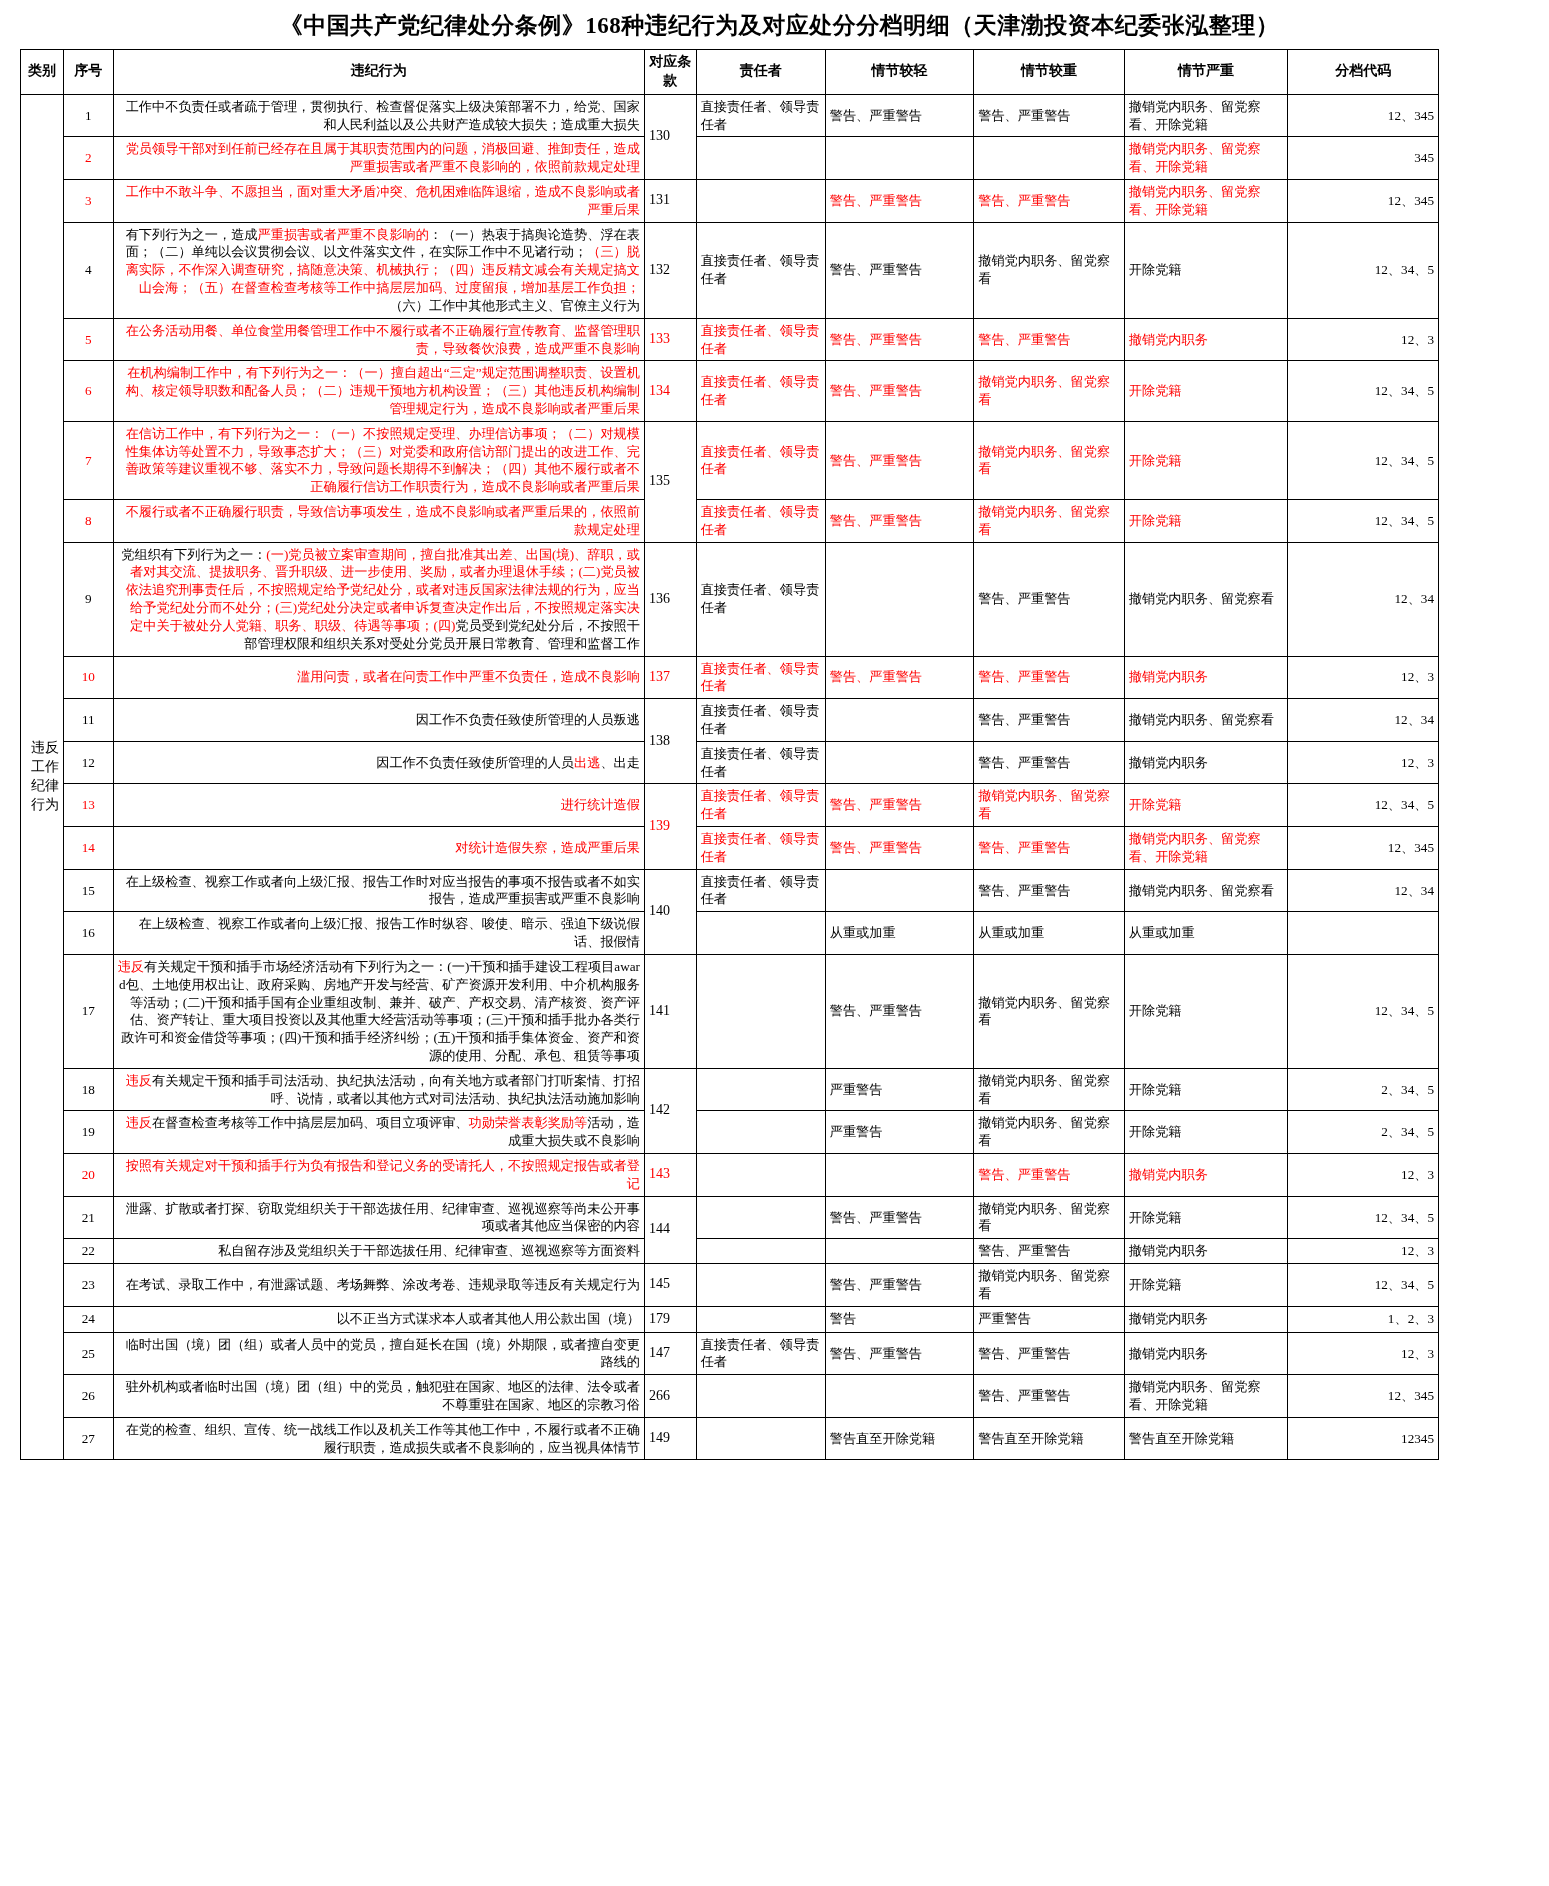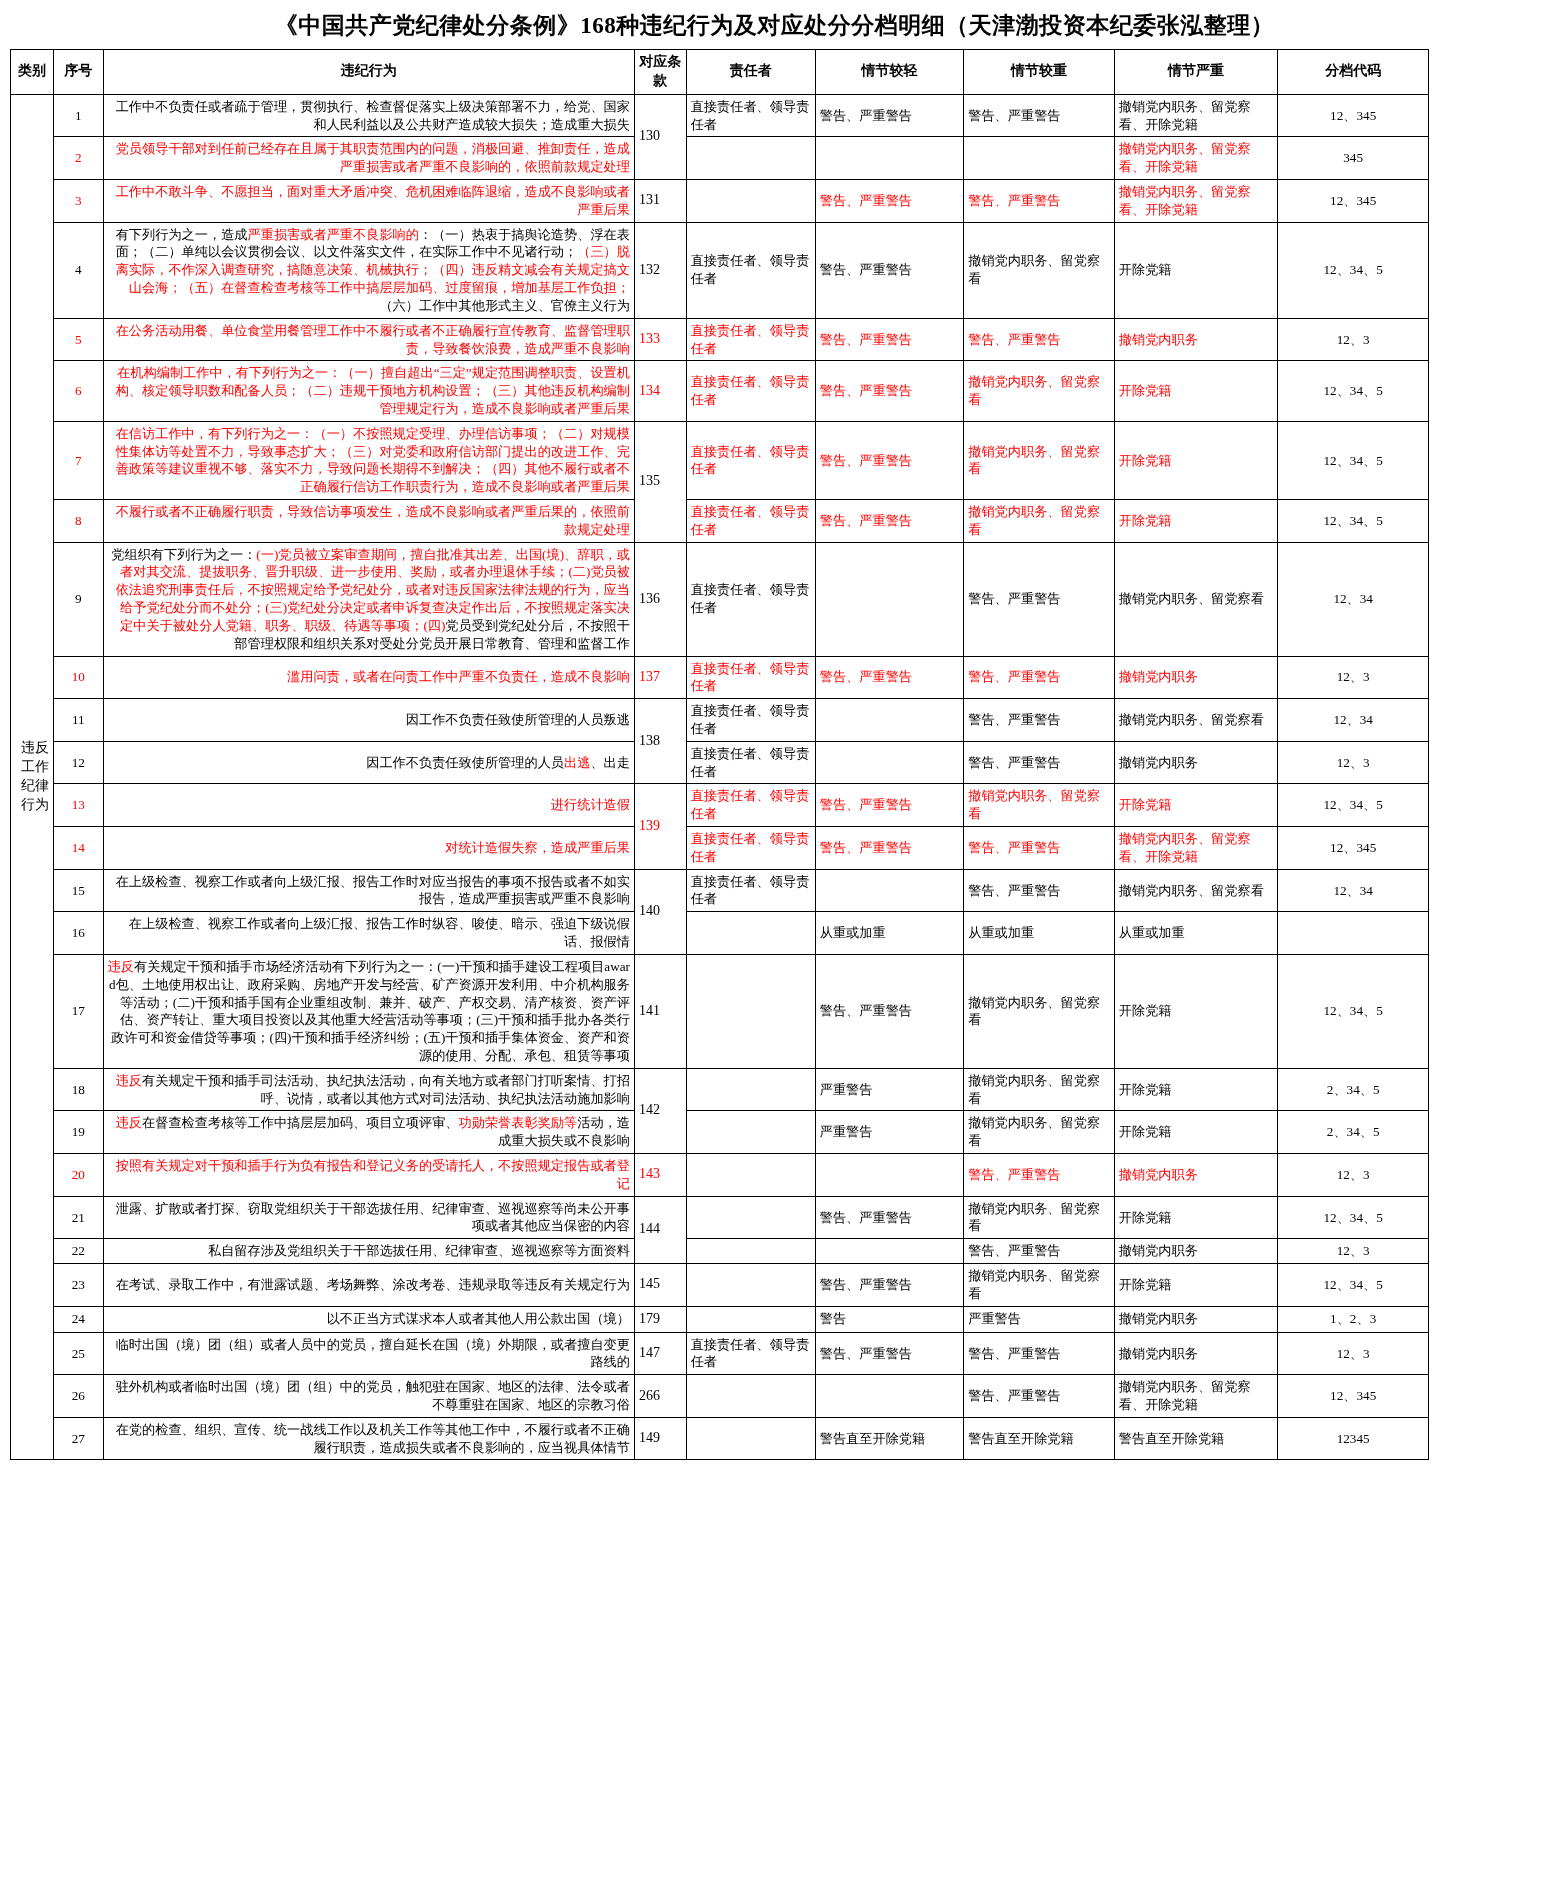--- a/index.html
+++ b/index.html
@@ -2,21 +2,21 @@
 <html><head>
 <meta charset="utf-8">
 <style>
   html,body{margin:0;padding:0;background:#fff;}
   body{
     width:1549px;
     font-family:"Liberation Serif","DejaVu Serif",serif;
     color:#000;
     -webkit-font-smoothing:antialiased;
   }
-  .page{width:1549px;box-sizing:border-box;padding:6px 10px 14px 10px;}
+  .page{width:1549px;box-sizing:border-box;padding:6px 10px 14px 20px;}
   h1.doc-title{
     font-size:23px;
     font-weight:bold;
     text-align:center;
     margin:4px 0 8px 0;
     letter-spacing:.5px;
     font-family:"Liberation Serif","DejaVu Serif",serif;
   }
   table.main{
     border-collapse:collapse;
@@ -40,21 +40,21 @@
   td.cat{
     text-align:right;
     font-weight:normal;
     font-size:14px;
     width:40px;
   }
   td.num{text-align:center;width:36px;}
   td.act{text-align:right;}
   td.clause{text-align:left;width:40px;font-size:14px;}
   td.resp,td.light,td.heavy,td.severe{text-align:left;}
-  td.code{text-align:center;width:120px;margin-top:32px;}
+  td.code{text-align:right;width:120px;margin-top:32px;}
   .red{color:#ff0000;}
   .blk{color:#000;}
   col.c-cat{width:40px;}
   col.c-num{width:46px;}
   col.c-act{width:494px;}
   col.c-clause{width:48px;}
   col.c-resp{width:120px;}
   col.c-light{width:138px;}
   col.c-heavy{width:140px;}
   col.c-severe{width:152px;}

